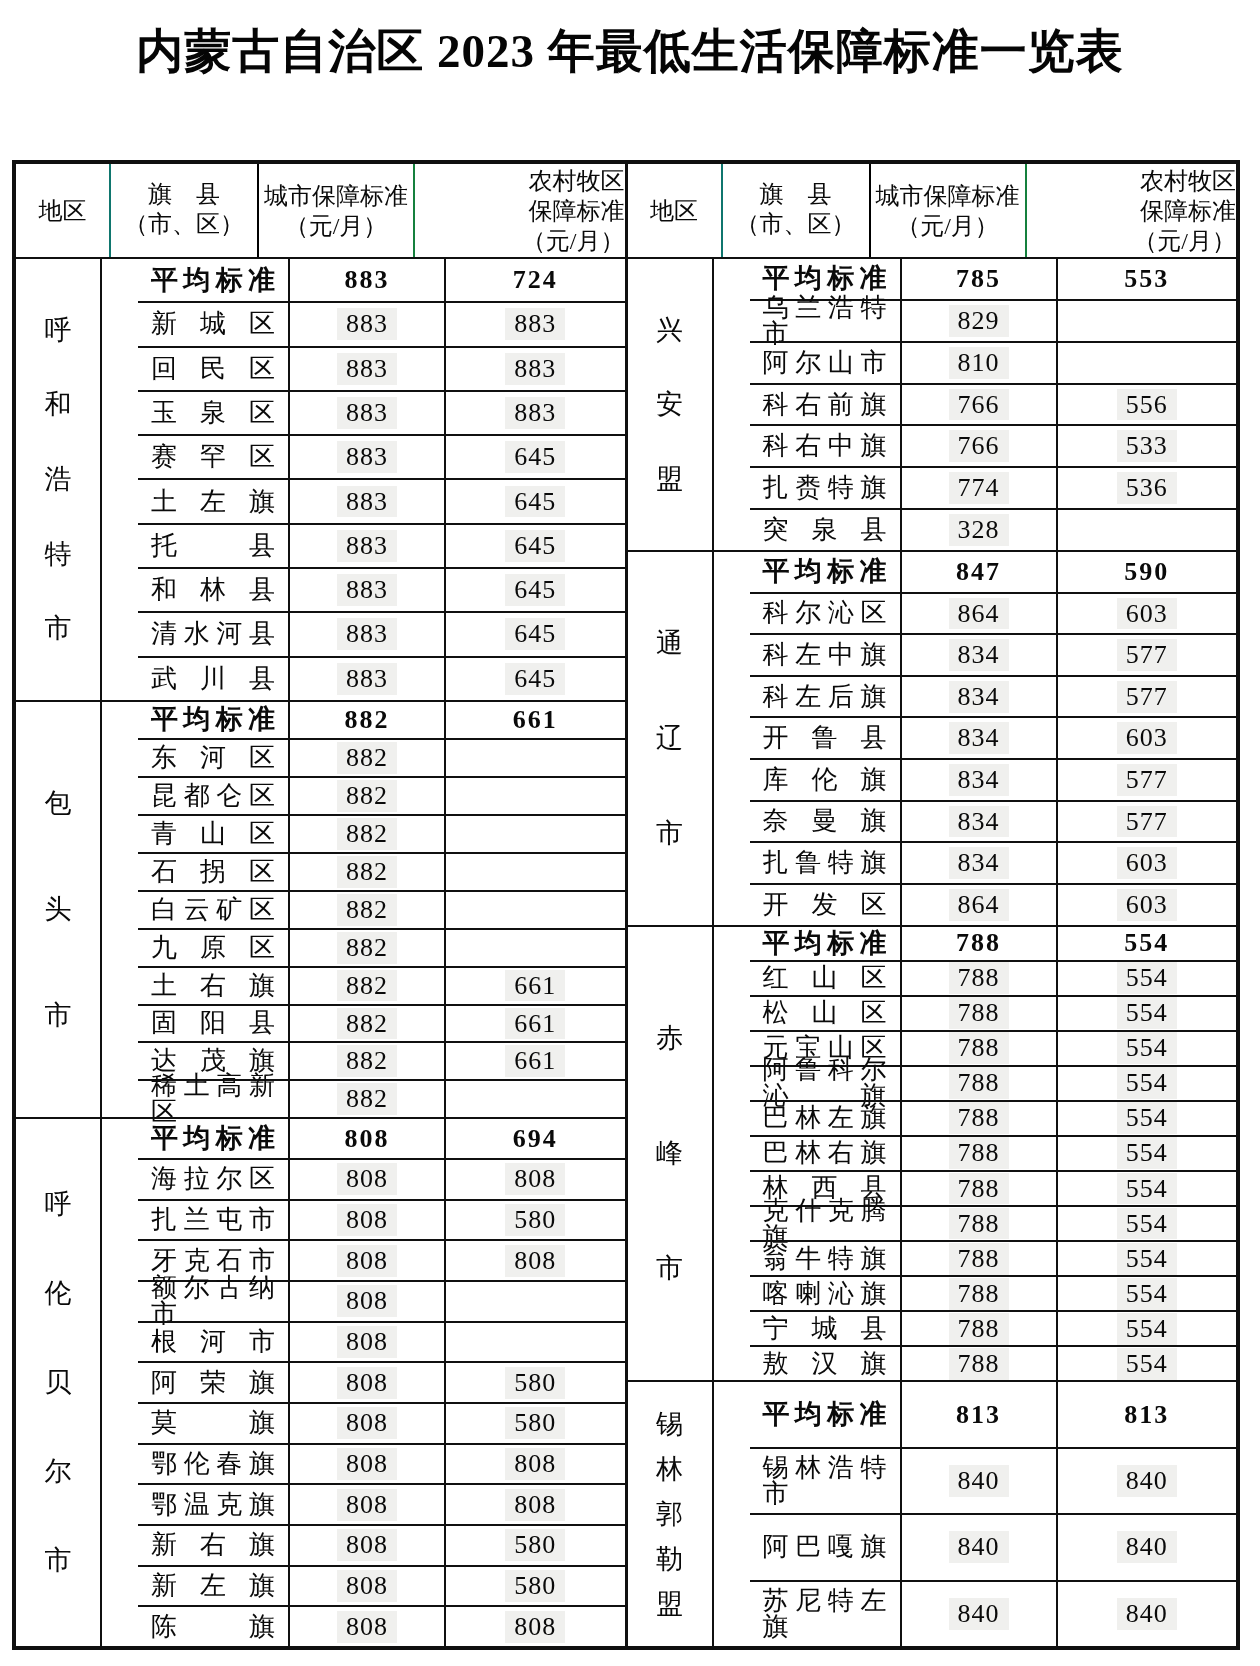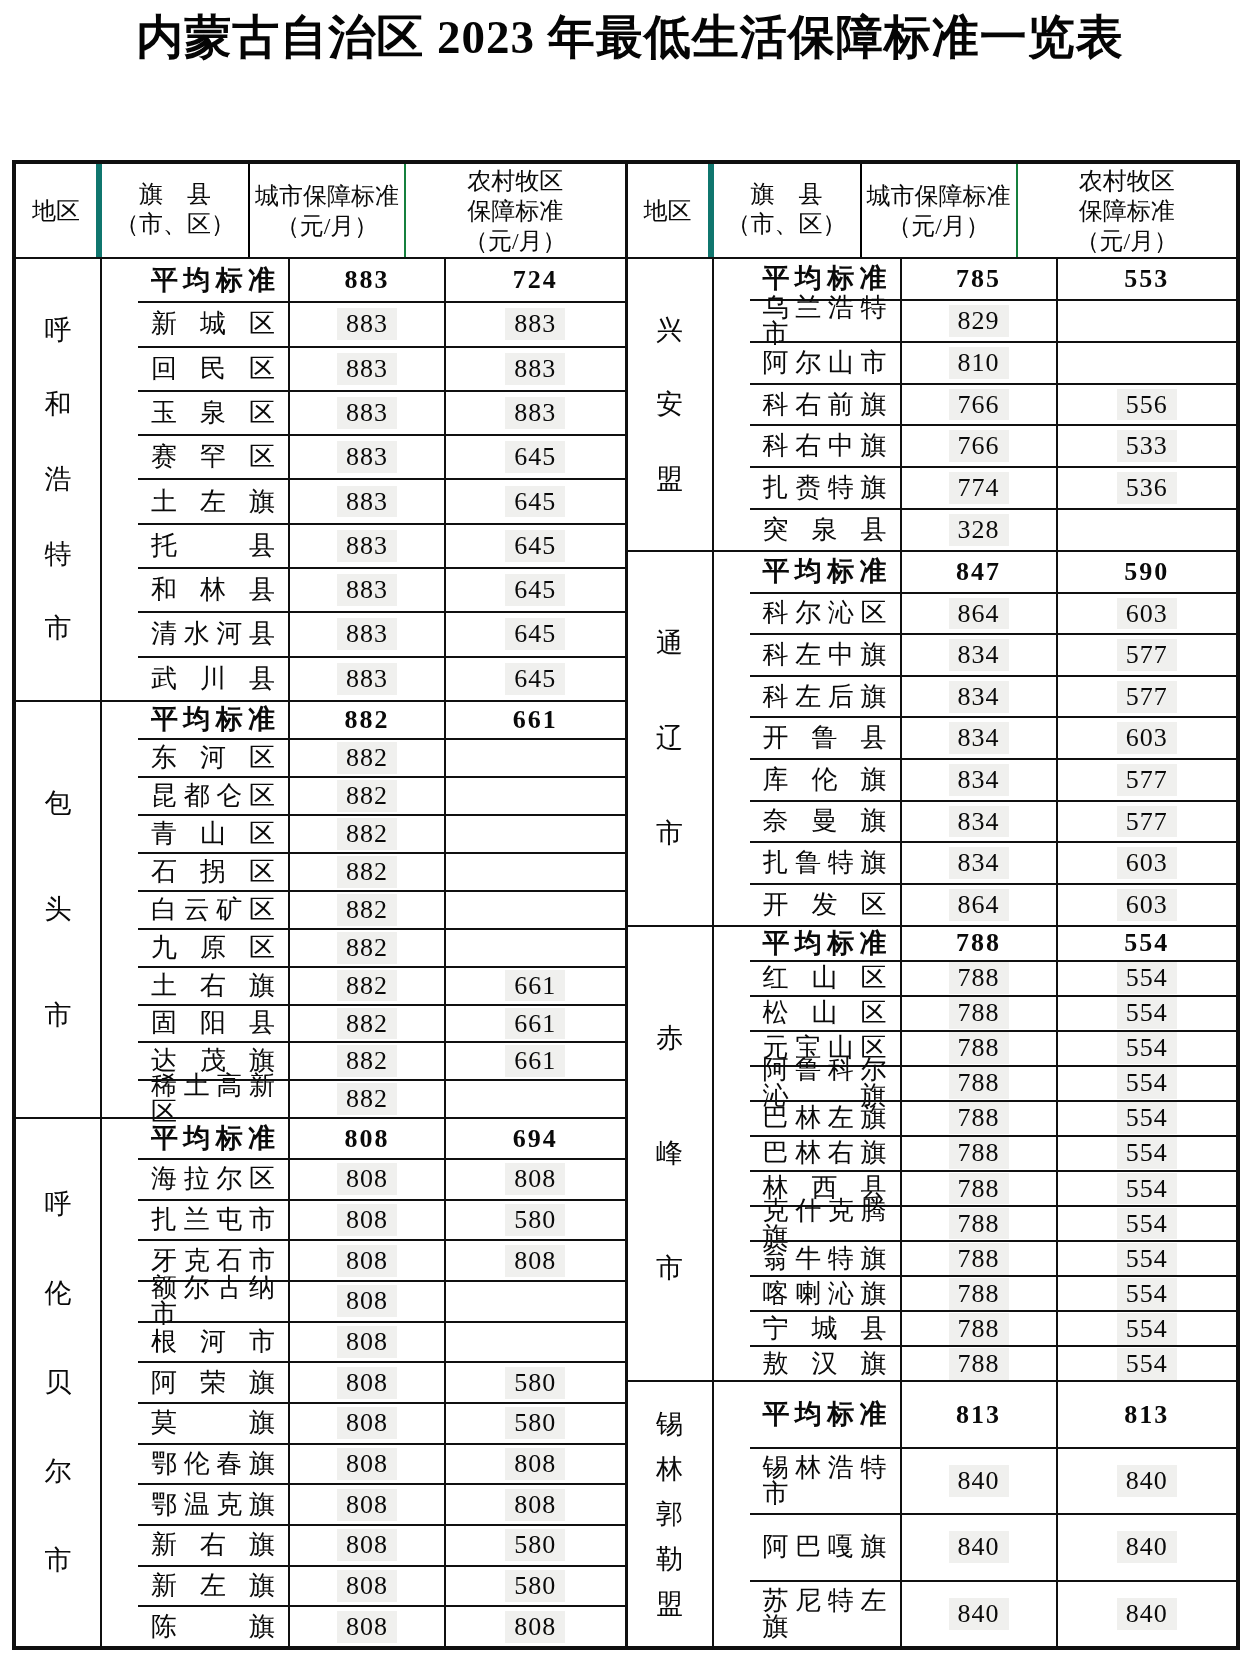--- a/index.html
+++ b/index.html
@@ -2,38 +2,38 @@
 <html><head>
 <meta charset="utf-8">
 <style>
   html,body{margin:0;padding:0;background:#ffffff;}
   .page{
     position:relative;width:1260px;height:1666px;background:#ffffff;
     font-family:"Liberation Serif","DejaVu Serif",serif;color:#0a0a0a;
     overflow:hidden;
   }
   .doc-title{
-    position:absolute;top:6px;left:0;width:1260px;margin:0;
+    position:absolute;top:20px;left:0;width:1260px;margin:0;
     font-size:47px;font-weight:bold;letter-spacing:1px;
     text-align:center;white-space:nowrap;color:#050505;
   }
   .lsb-table{
     position:absolute;top:160px;left:12px;width:1228px;height:1490px;
     border:4px solid #101010;display:flex;box-sizing:border-box;background:#fff;
   }
   .half{flex:1 1 0;display:flex;flex-direction:column;min-width:0;}
   .half.right{border-left:3px solid #101010;}
   
   .thead{flex:0 0 93px;display:flex;border-bottom:2.5px solid #101010;align-items:stretch;}
   .th{display:flex;flex-direction:column;justify-content:center;align-items:center;
       font-size:24px;line-height:1.25;text-align:center;box-sizing:border-box;}
-  .col-region{width:86px;border-right:6px solid #0f766e;}
+  .col-region{width:95px;border-right:2px solid #0f766e;}
   .col-name{width:148px;border-right:2px solid #000000;font-family:Liberation Mono, monospace;}
   .col-urban{width:156px;border-right:2px solid #15803d;}
-  .col-rural{flex:1 1 0;}
+  .col-rural{flex:1 1 0;align-items:flex-end;}
   
   .tbody{flex:1 1 0;display:flex;flex-direction:column;}
   .section{display:flex;align-items:stretch;min-height:0;}
   .section + .section{border-top:2.5px solid #101010;}
   .region-cell{
     width:86px;border-right:2px solid #101010;box-sizing:border-box;
     display:flex;flex-direction:column;justify-content:space-evenly;align-items:center;
     font-size:27px;line-height:1;padding:10px 0;
   }
   .rows{flex:1 1 0;display:flex;flex-direction:column;min-width:0;padding-left:36px;}

